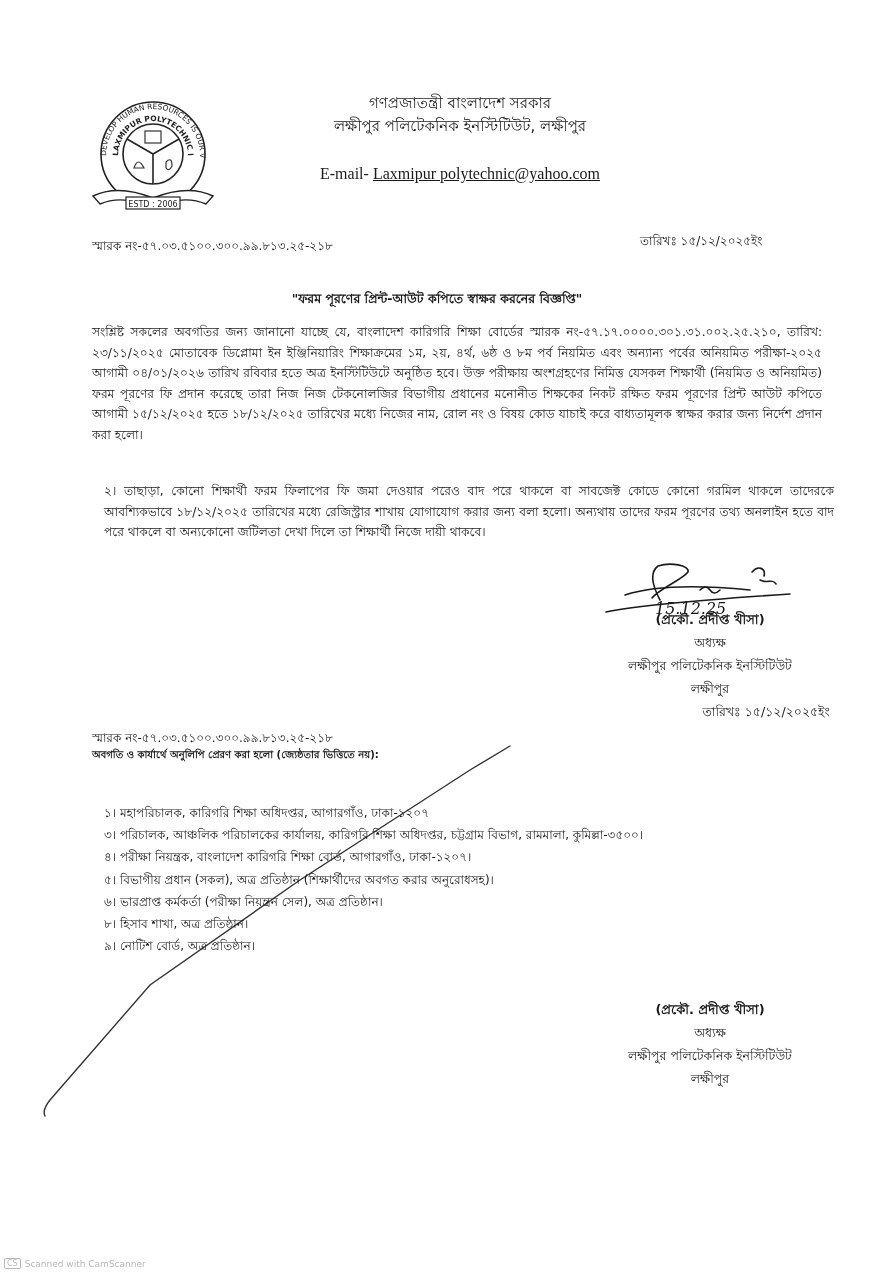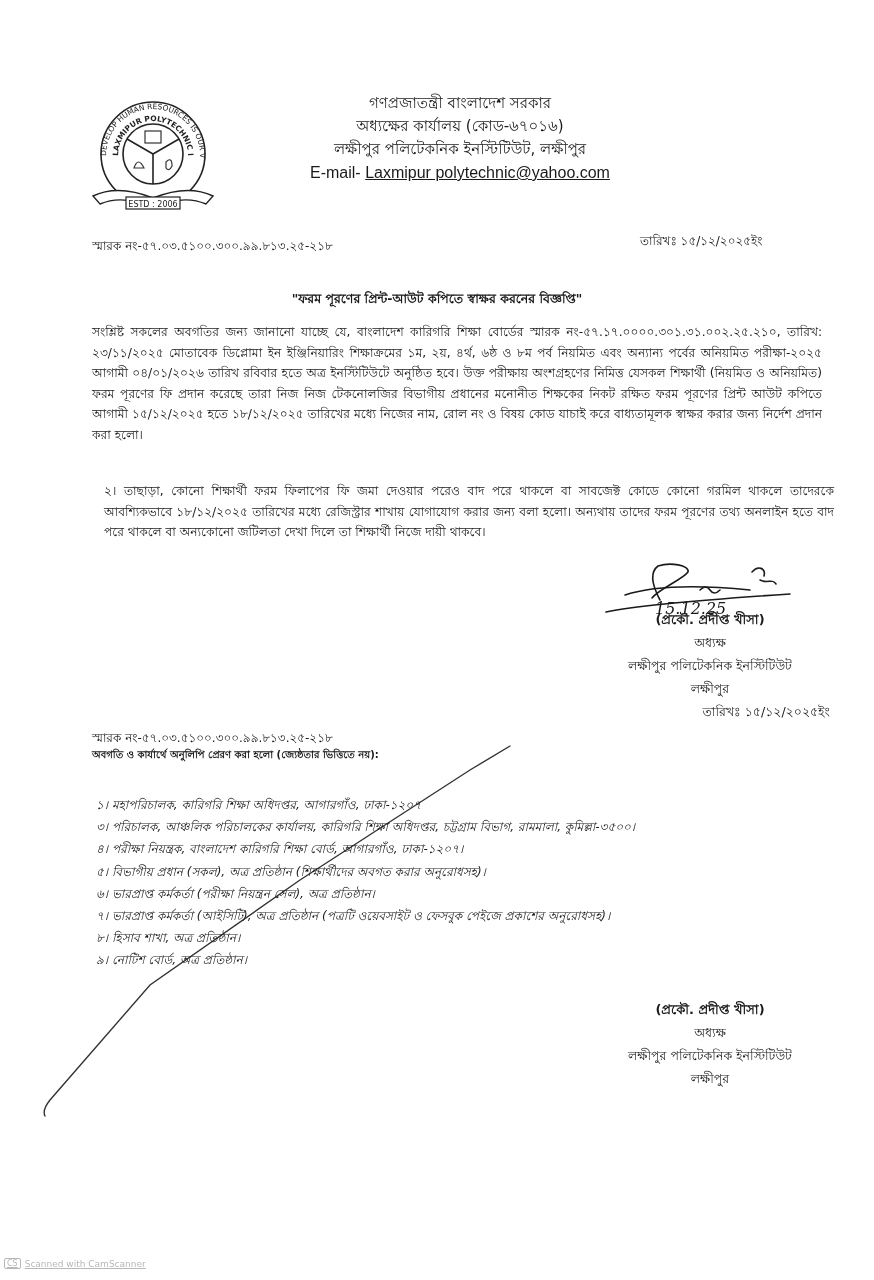--- a/index.html
+++ b/index.html
@@ -3,36 +3,36 @@
 <meta charset="utf-8">
 <style>
   html, body { margin: 0; padding: 0; }
   body {
     width: 874px; height: 1280px; background: #ffffff; position: relative; overflow: hidden;
     font-family: "DejaVu Sans", sans-serif; color: #1a1a1a;
   }
   .abs { position: absolute; }
   .logo { left: 88px; top: 86px; width: 130px; height: 130px; }
   .header { left: 240px; top: 92px; width: 440px; text-align: center; font-size: 15px; line-height: 23px; }
-  .header .email { font-family: Liberation Sans, sans-serif; font-size: 16px; }
+  .header .email { font-family: Liberation Serif, serif; font-size: 16px; margin-top: 24px; }
   .header .email u { text-decoration: underline; }
   .memo { left: 92px; top: 237px; font-size: 12px; }
   .date-top { left: 640px; top: 232px; font-size: 12px; }
   .subject { left: 0; width: 874px; top: 290px; text-align: center; font-size: 12.5px; font-weight: bold; }
   .para1 { left: 92px; top: 322px; width: 730px; font-size: 12.2px; line-height: 20.5px; text-align: justify; text-align-last: left; }
   .para2 { left: 104px; top: 481px; width: 730px; font-size: 12.2px; line-height: 20.5px; text-align: justify; text-align-last: left; }
   .sig-block { left: 590px; width: 240px; text-align: center; font-size: 12.5px; line-height: 23px; }
   .sig1 { top: 608px; }
   .sig-name { font-weight: bold; font-size: 13px; }
   .sig-date { text-align: right; }
   .memo2 { left: 92px; top: 729px; font-size: 12px; }
   .copy-heading { left: 92px; top: 747px; font-size: 10px; font-weight: bold; }
-  .copies { left: 92px; top: 790px; font-size: 12px; line-height: 22.2px; margin: 4px; padding: 0; list-style: none; font-style: italic; }
+  .copies { left: 92px; top: 790px; font-size: 12px; line-height: 22.2px; margin: 12px; padding: 0; list-style: none; }
   .sig2 { top: 998px; }
-  .footer-mark { left: 4px; top: 1258px; font-size: 9px; color: #b8b8b8; display: flex; align-items: center; gap: 4px; text-decoration: underline; }
+  .footer-mark { left: 4px; top: 1258px; font-size: 9px; color: #b8b8b8; display: flex; align-items: center; gap: 4px; }
   .cs-badge { border: 1px solid #b8b8b8; font-size: 8px; padding: 0 2px; border-radius: 2px; color: #b8b8b8; }
   svg.overlay { position: absolute; left: 0; top: 0; pointer-events: none; }
 </style>
 </head>
 <body>
 
 <div class="abs logo">
   <svg width="130" height="130" viewBox="0 0 130 130">
     <defs>
       <path id="ringOuter" d="M 18,70 A 47,47 0 1 1 112,70"></path>
@@ -49,21 +49,20 @@
     <text font-size="7.5" fill="#222" font-family="DejaVu Sans, sans-serif"><textPath href="#ringOuter">DEVELOP HUMAN RESOURCES IS OUR VISION</textPath></text>
     <text font-size="7.5" fill="#222" font-weight="bold" font-family="DejaVu Sans, sans-serif"><textPath href="#ringInner">LAXMIPUR POLYTECHNIC INSTITUTE</textPath></text>
     <path d="M5,110 Q30,98 65,112 Q100,98 125,110 L118,118 Q95,108 65,122 Q35,108 12,118 Z" fill="#fff" stroke="#222" stroke-width="1.4"></path>
     <rect x="38" y="111" width="54" height="12" fill="#fff" stroke="#222" stroke-width="1.2"></rect>
     <text x="65" y="120.5" font-size="8" text-anchor="middle" fill="#222" font-family="DejaVu Sans, sans-serif">ESTD : 2006</text>
   </svg>
 </div>
 
 <div class="abs header">
   <div>গণপ্রজাতন্ত্রী বাংলাদেশ সরকার</div>
-  <div>অধ্যক্ষের কার্যালয় (কোড-৬৭০১৬)</div>
   <div>লক্ষীপুর পলিটেকনিক ইনস্টিটিউট, লক্ষীপুর</div>
   <div class="email">
     <span>E-mail- </span><u>Laxmipur polytechnic@yahoo.com</u>
   </div>
 </div>
 
 <div class="abs memo">স্মারক নং-৫৭.০৩.৫১০০.৩০০.৯৯.৮১৩.২৫-২১৮</div>
 <div class="abs date-top">তারিখঃ ১৫/১২/২০২৫ইং</div>
 
 <div class="abs subject">"ফরম পূরণের প্রিন্ট-আউট কপিতে স্বাক্ষর করনের বিজ্ঞপ্তি"</div>
@@ -94,21 +93,20 @@
 </div>
 
 <div class="abs memo2">স্মারক নং-৫৭.০৩.৫১০০.৩০০.৯৯.৮১৩.২৫-২১৮</div>
 <div class="abs copy-heading">অবগতি ও কার্যার্থে অনুলিপি প্রেরণ করা হলো (জ্যেষ্ঠতার ভিত্তিতে নয়):</div>
 <ul class="abs copies">
   <li>১। মহাপরিচালক, কারিগরি শিক্ষা অধিদপ্তর, আগারগাঁও, ঢাকা-১২০৭</li>
   <li>৩। পরিচালক, আঞ্চলিক পরিচালকের কার্যালয়, কারিগরি শিক্ষা অধিদপ্তর, চট্টগ্রাম বিভাগ, রামমালা, কুমিল্লা-৩৫০০।</li>
   <li>৪। পরীক্ষা নিয়ন্ত্রক, বাংলাদেশ কারিগরি শিক্ষা বোর্ড, আগারগাঁও, ঢাকা-১২০৭।</li>
   <li>৫। বিভাগীয় প্রধান (সকল), অত্র প্রতিষ্ঠান (শিক্ষার্থীদের অবগত করার অনুরোধসহ)।</li>
   <li>৬। ভারপ্রাপ্ত কর্মকর্তা (পরীক্ষা নিয়ন্ত্রন সেল), অত্র প্রতিষ্ঠান।</li>
-  <li>৭। ভারপ্রাপ্ত কর্মকর্তা (আইসিটি), অত্র প্রতিষ্ঠান (পত্রটি ওয়েবসাইট ও ফেসবুক পেইজে প্রকাশের অনুরোধসহ)।</li>
   <li>৮। হিসাব শাখা, অত্র প্রতিষ্ঠান।</li>
   <li>৯। নোটিশ বোর্ড, অত্র প্রতিষ্ঠান।</li>
 </ul>
 
 <div class="abs sig-block sig2">
   <div class="sig-name">(প্রকৌ. প্রদীপ্ত খীসা)</div>
   <div>অধ্যক্ষ</div>
   <div>লক্ষীপুর পলিটেকনিক ইনস্টিটিউট</div>
   <div>লক্ষীপুর</div>
 </div>

